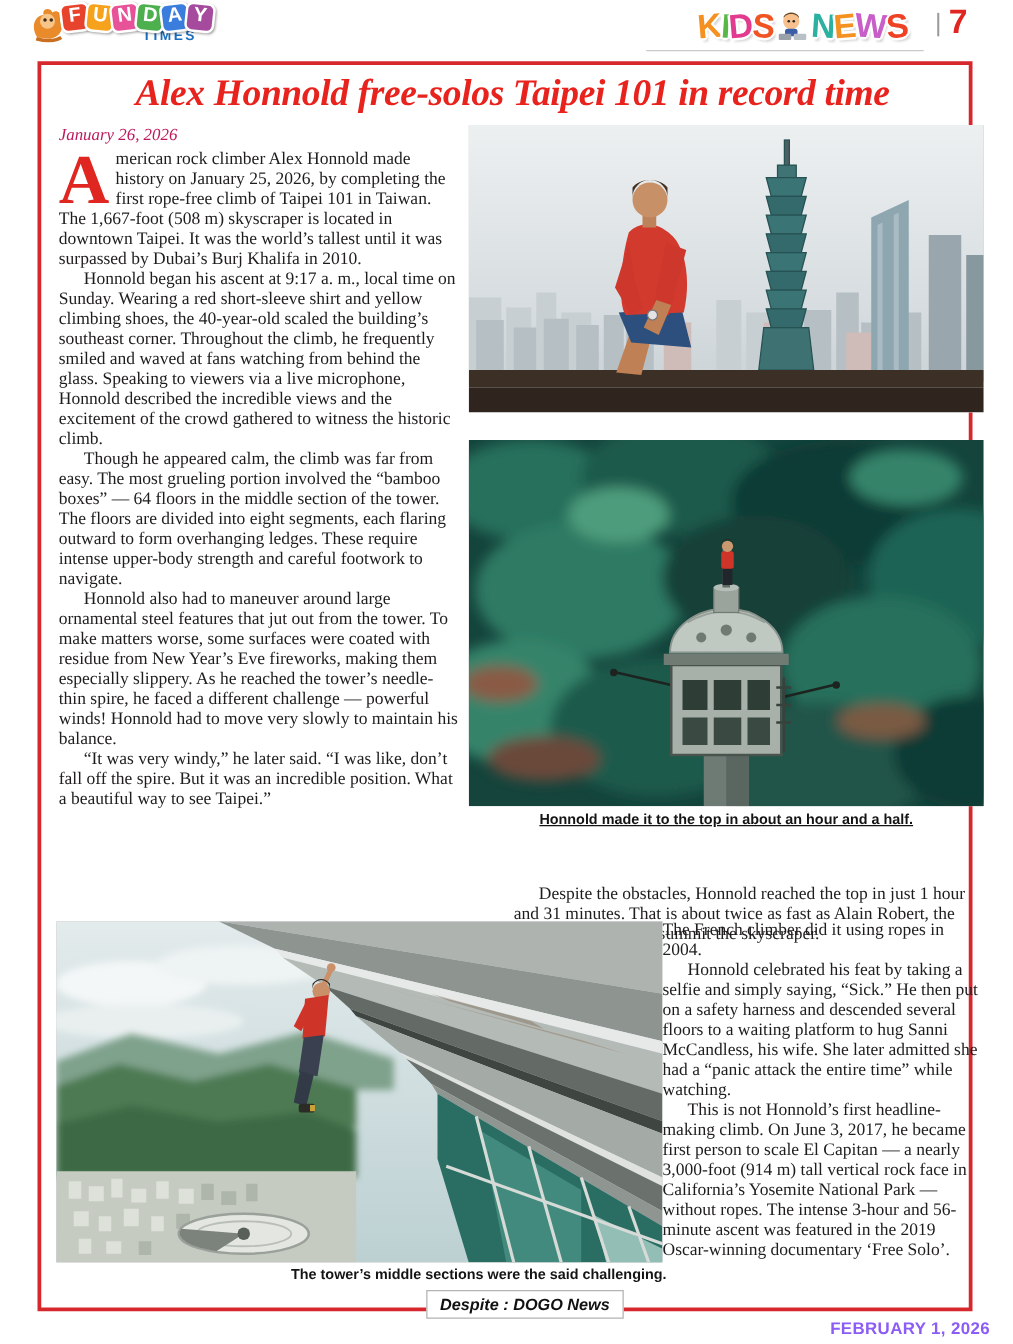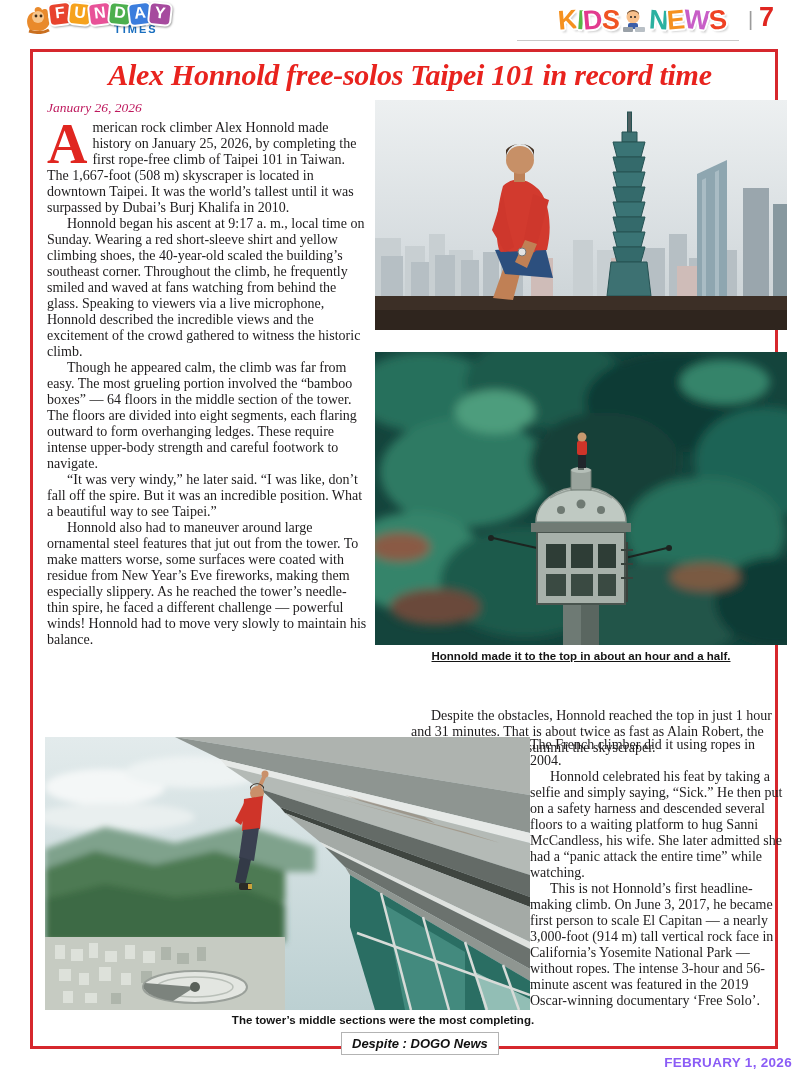--- a/index.html
+++ b/index.html
@@ -111,22 +111,22 @@
 
   <div class="article-box">
 
     <div class="headline">Alex Honnold free-solos Taipei 101 in record time</div>
     <div class="dateline">January 26, 2026</div>
 
     <div class="leftcol bodytext">
       <p><span class="dropcap">A</span><span>merican rock climber Alex Honnold made history on January 25, 2026, by completing the first rope-free climb of Taipei 101 in Taiwan. The 1,667-foot (508 m) skyscraper is located in downtown Taipei. It was the world’s tallest until it was surpassed by Dubai’s Burj Khalifa in 2010.</span></p>
       <p class="ind">Honnold began his ascent at 9:17 a. m., local time on Sunday. Wearing a red short-sleeve shirt and yellow climbing shoes, the 40-year-old scaled the building’s southeast corner. Throughout the climb, he frequently smiled and waved at fans watching from behind the glass. Speaking to viewers via a live microphone, Honnold described the incredible views and the excitement of the crowd gathered to witness the historic climb.</p>
       <p class="ind">Though he appeared calm, the climb was far from easy. The most grueling portion involved the “bamboo boxes” — 64 floors in the middle section of the tower. The floors are divided into eight segments, each flaring outward to form overhanging ledges. These require intense upper-body strength and careful footwork to navigate.</p>
+      <p class="ind">Honnold also had to maneuver around large ornamental steel features that jut out from the tower. To make matters worse, some surfaces were coated with residue from New Year’s Eve fireworks, making them especially slippery. As he reached the tower’s needle-thin spire, he faced a different challenge — powerful winds! Honnold had to move very slowly to maintain his balance.</p>
       <p class="ind">“It was very windy,” he later said. “I was like, don’t fall off the spire. But it was an incredible position. What a beautiful way to see Taipei.”</p>
-      <p class="ind">Honnold also had to maneuver around large ornamental steel features that jut out from the tower. To make matters worse, some surfaces were coated with residue from New Year’s Eve fireworks, making them especially slippery. As he reached the tower’s needle-thin spire, he faced a different challenge — powerful winds! Honnold had to move very slowly to maintain his balance.</p>
     </div>
 
     <div class="photo photo1">
       <svg viewBox="0 0 412 230" width="412" height="230">
         <defs>
           <linearGradient id="sky1" x1="0" y1="0" x2="0" y2="1">
             <stop offset="0" stop-color="#edf0f1"></stop>
               <stop offset="0.65" stop-color="#d6dcdf"></stop>
               <stop offset="1" stop-color="#c8d0d3"></stop>
           </linearGradient>
@@ -356,19 +356,19 @@
           <path d="M205,54 A7 7 0 0 1 219,54 L219,50 C215,45 209,45 205,50 Z" fill="#2f2620"></path>
           <polygon points="199,62 218,59 215,92 197,94" fill="#cf3429"></polygon>
           <polygon points="200,64 190,84 196,88 204,72" fill="#cf3429"></polygon>
           <polygon points="198,93 214,91 209,124 194,121" fill="#3a4050"></polygon>
           <polygon points="195,120 206,123 200,148 190,145" fill="#333a47"></polygon>
           <rect x="194" y="146" width="13" height="7" rx="2" fill="#2b2b28"></rect>
           <rect x="203" y="147" width="4" height="5" fill="#caa23a"></rect>
         </g>
       </svg>
     </div>
-    <div class="cap cap3">The tower’s middle sections were the most completing.</div>
+    <div class="cap cap3">The tower’s middle sections were the said challenging.</div>
   </div>
 
   <div class="source-box">Despite : DOGO News</div>
   <div class="bottom-date">FEBRUARY 1, 2026</div>
 
 </div>
 
 </body></html>

